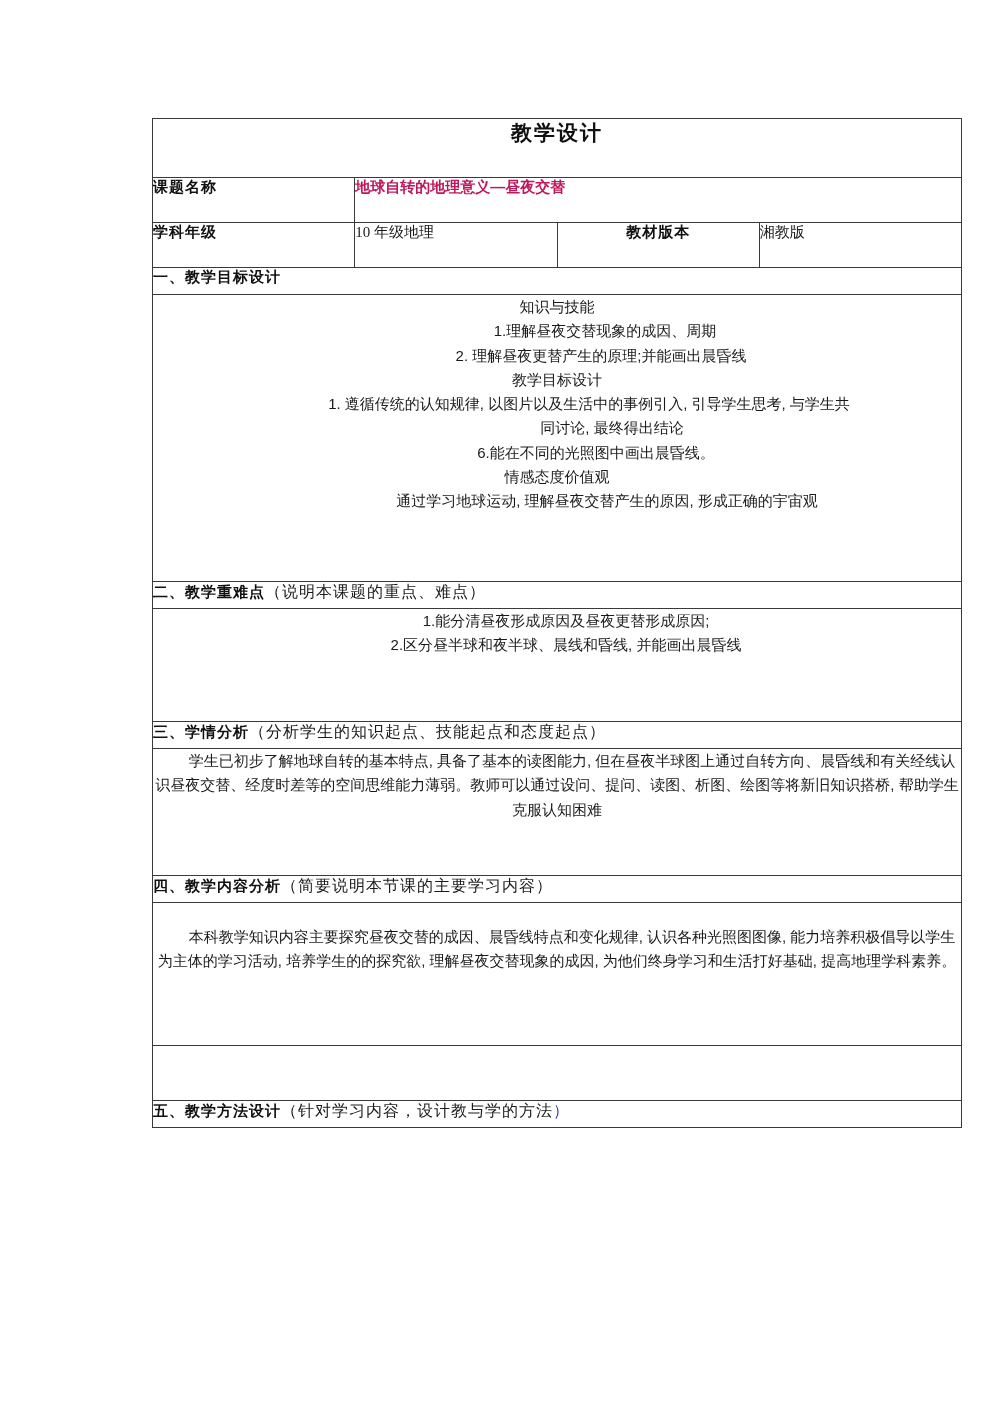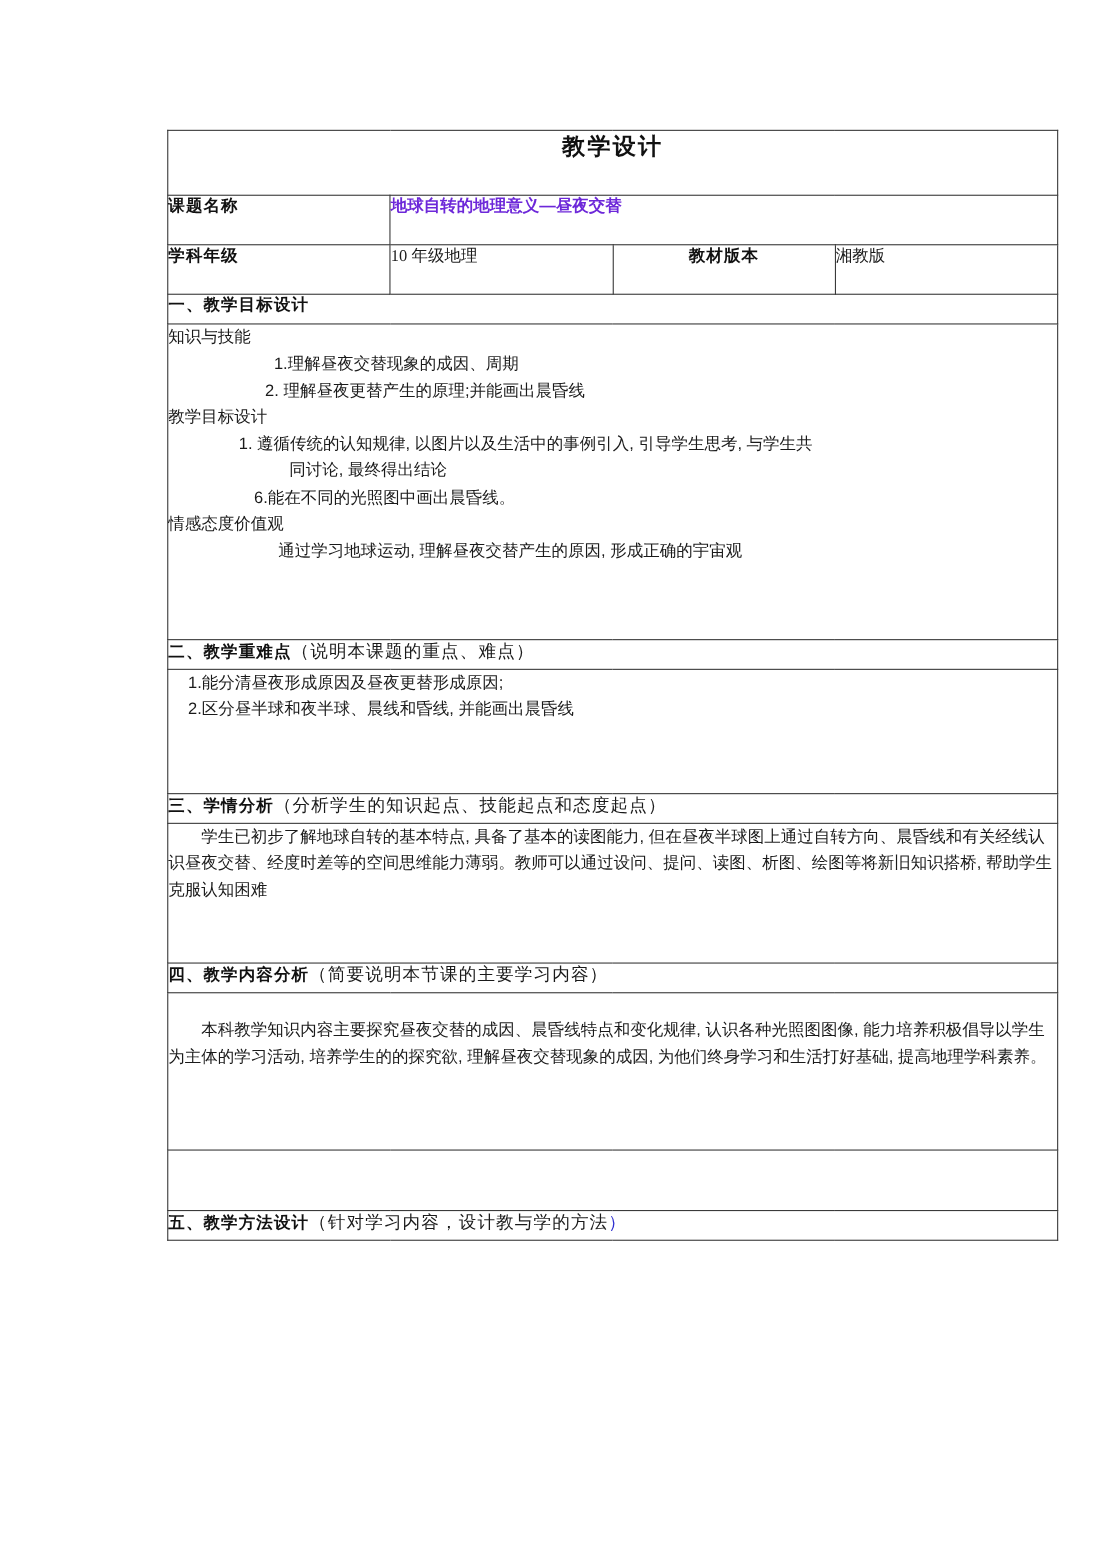--- a/index.html
+++ b/index.html
@@ -65,21 +65,21 @@
     letter-spacing: 1px;
   }
   .val-cell {
     vertical-align: middle;
     padding-left: 12px;
   }
   .val-strong {
     font-family: "Liberation Sans", "DejaVu Sans", sans-serif;
     font-weight: bold;
     font-size: 15px;
-    color: #6d28d9;
+    color: #be185d;
   }
   .val-plain {
     font-family: "Liberation Serif", "DejaVu Serif", serif;
     font-size: 15px;
     color: #1a1a1a;
   }
   .mid-lbl-cell {
     width: 124px;
     text-align: center;
     vertical-align: middle;
@@ -114,21 +114,21 @@
   .paren-blue { color: #2f2fd0; }
 
   
   .body-cell {
     padding: 6px 10px 8px 10px;
     font-family: "Liberation Sans", "DejaVu Sans", sans-serif;
     font-size: 15px;
     line-height: 1.62;
     color: #1a1a1a;
   }
-  .body-cell p { margin: 0; }
+  .body-cell p { margin: 0; text-align: center; }
 
   .sub-head { margin: 0; }
   .lvl1 { padding-left: 96px; }
   .lvl1b { padding-left: 88px; }
   .lvl2 { padding-left: 78px; }
   .hang {
     padding-left: 110px;
     text-indent: -46px;
   }
   .hang-cont { padding-left: 110px; }

